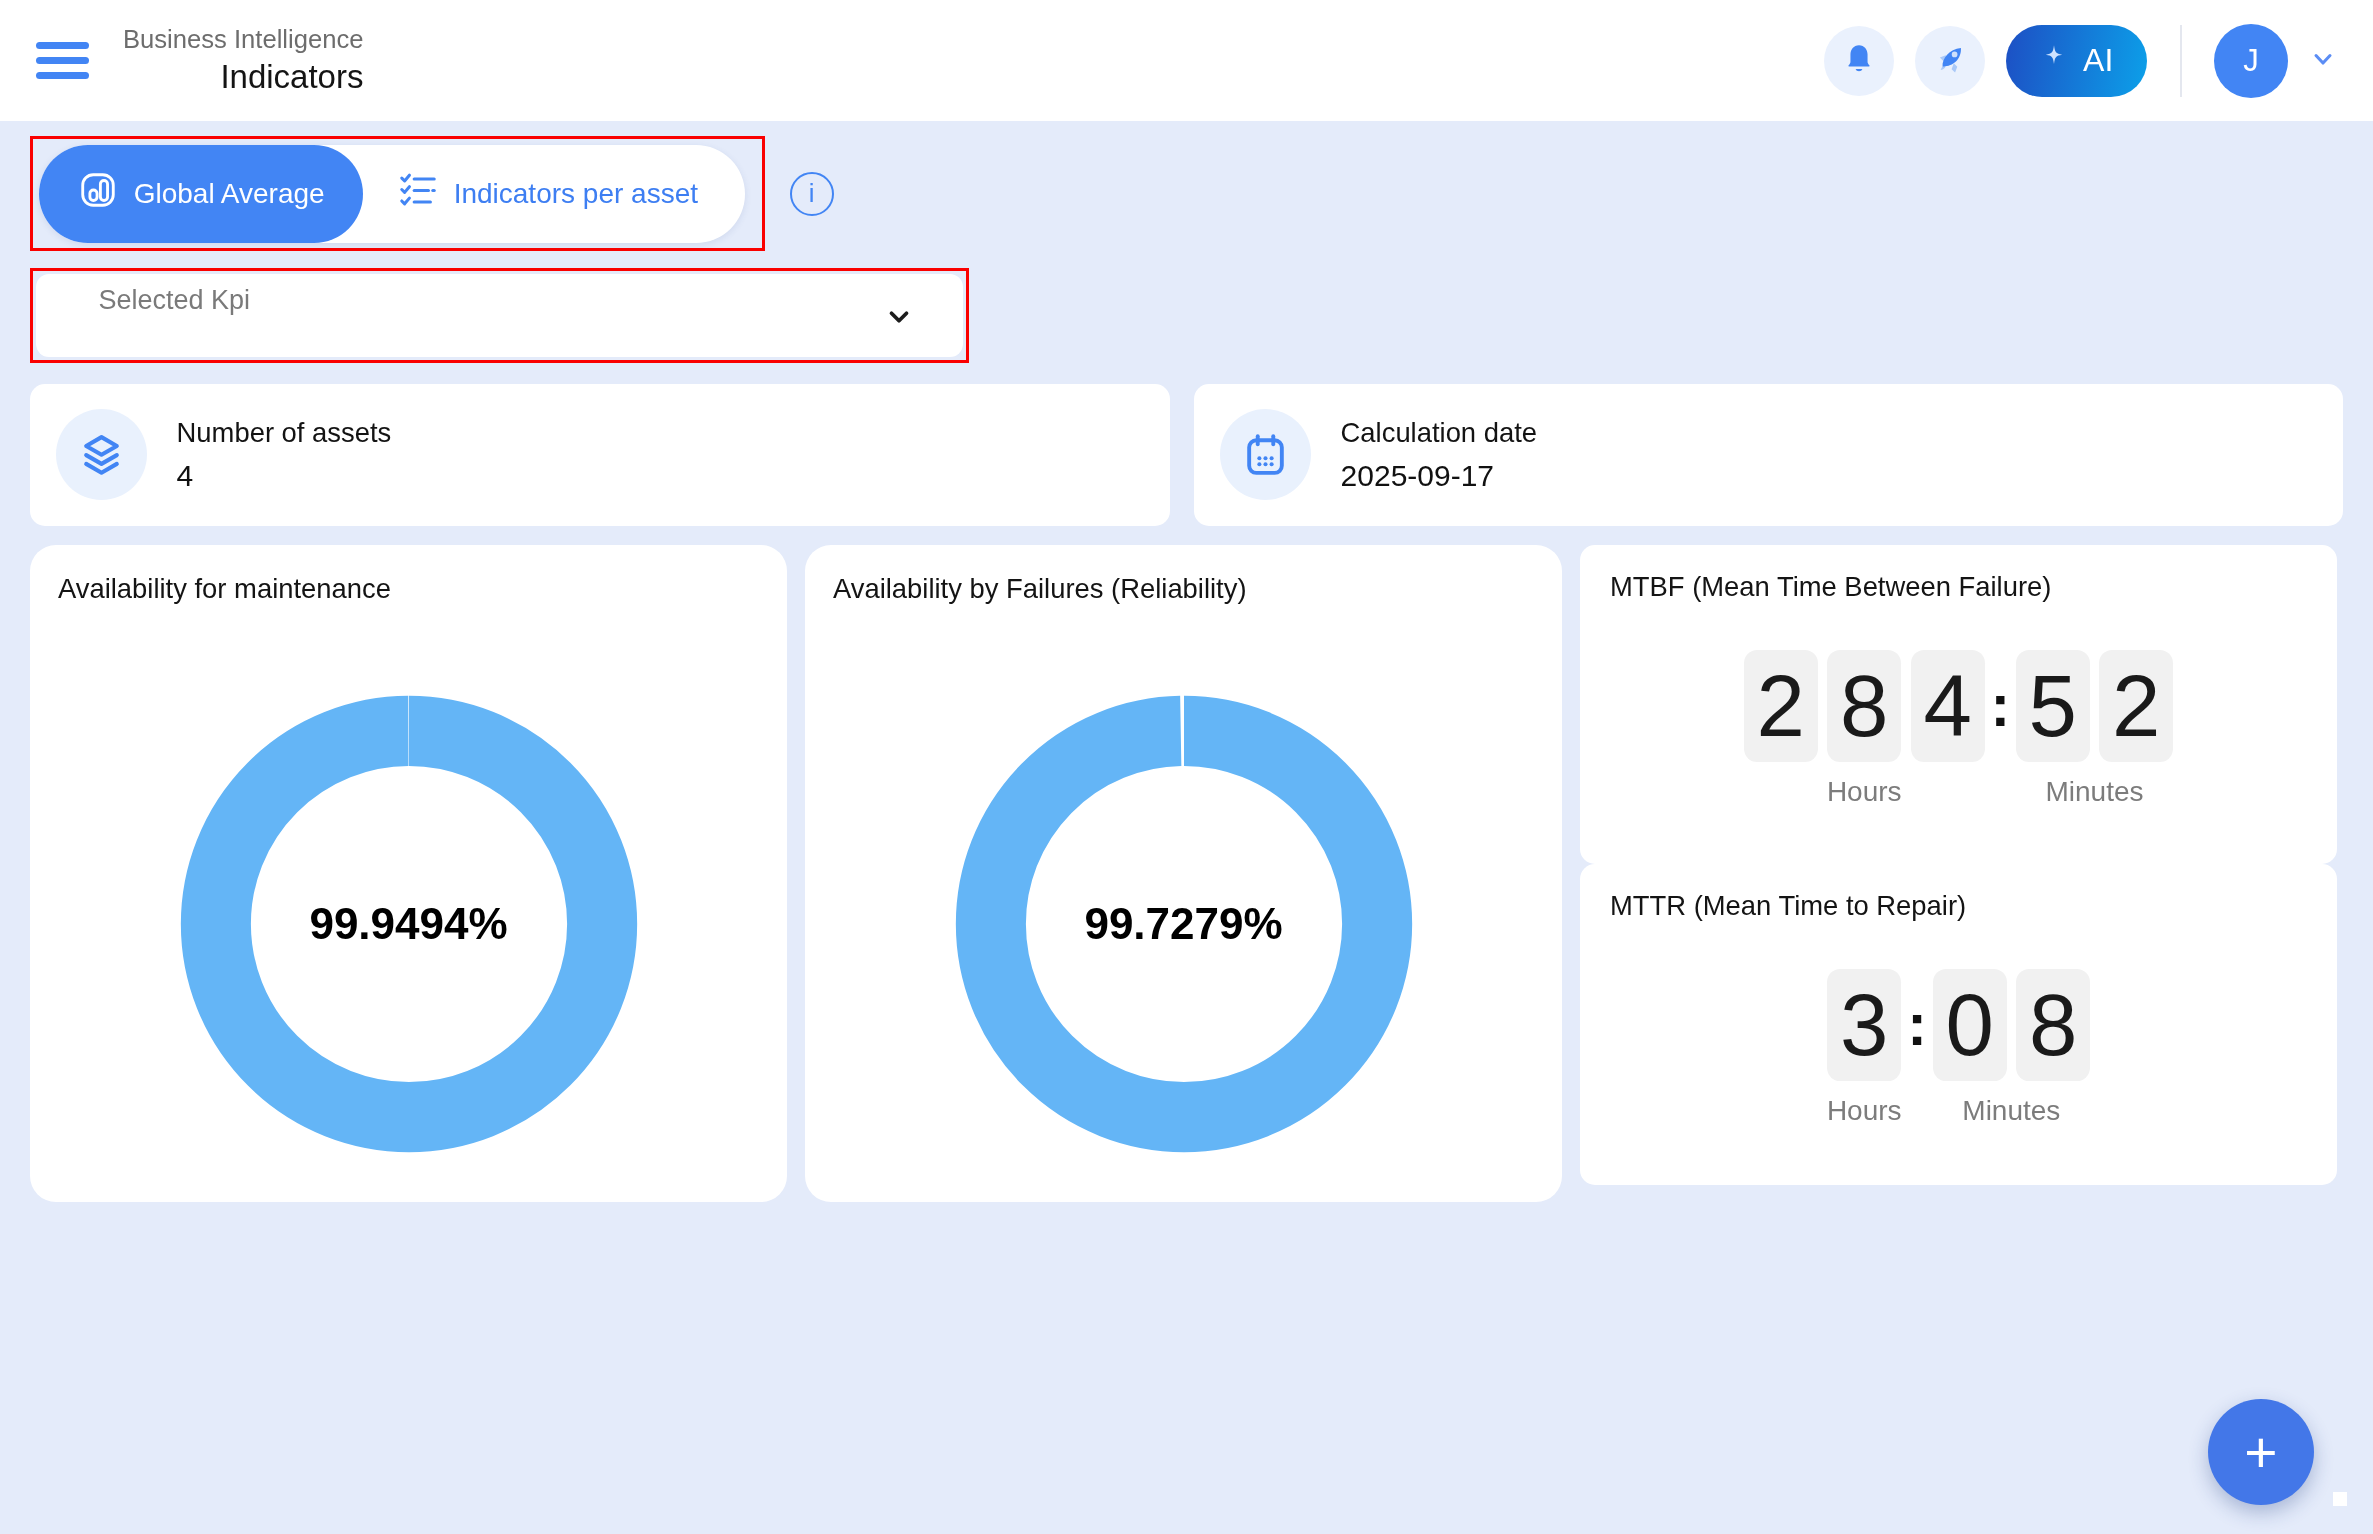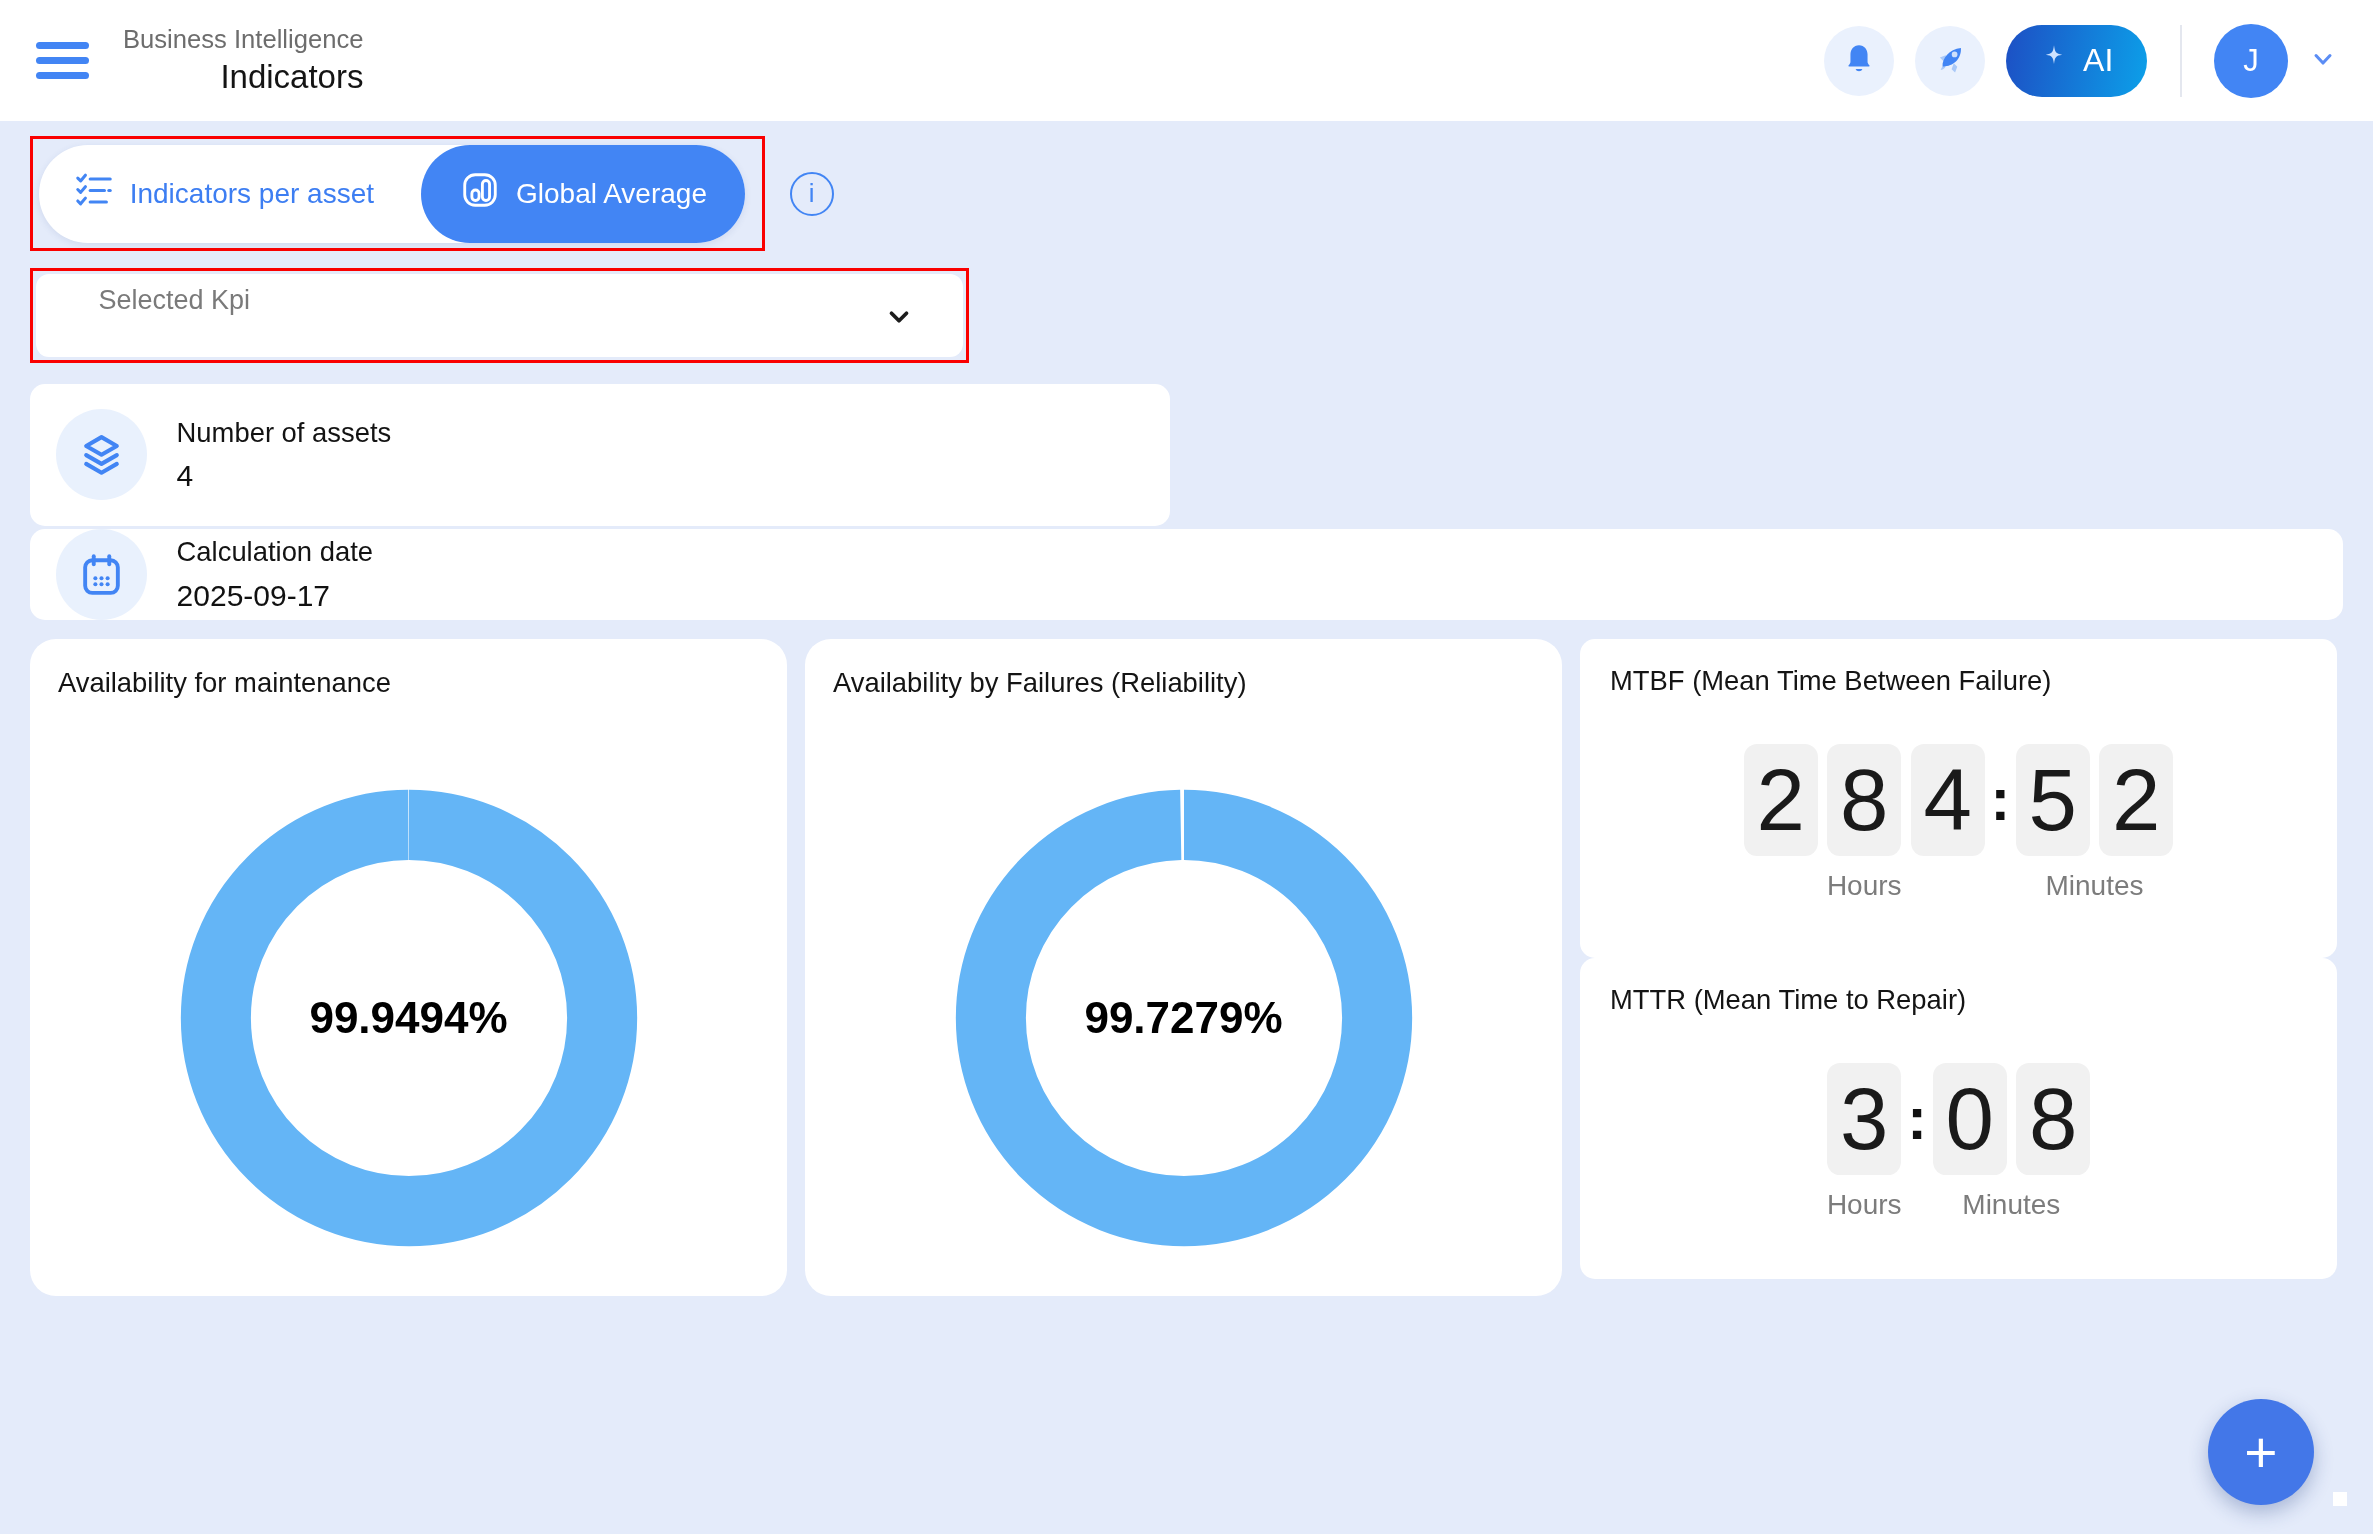--- a/index.html
+++ b/index.html
@@ -42,21 +42,21 @@
     cursor:pointer; }
 
   .row2 { margin-top:17px; }
   .kpi-annotation { display:inline-block; padding:2.8px; }
   .kpi-field { width:927px; height:83px; background:#ffffff; border-radius:13.2px;
     position:relative; padding:10.4px 0 0 25.6px; cursor:pointer; }
   .kpi-label { font-size:27px; color:#7a7a7a;margin-left:37px; }
   .kpi-value { font-size:29px; color:#161616; margin-top:8.5px; }
   .kpi-chevron { position:absolute; right:49px; top:28px; }
 
-  .row3 { margin-top:21px; display:flex; gap:3px;flex-direction:column; }
+  .row3 { margin-top:21px; display:flex; gap:24px; }
   .summary-card { background:#ffffff; border-radius:15px; height:142px;
     display:flex; align-items:center; }
   .summary-card.c1 { width:1140px; }
   .summary-card.c2 { flex:1; }
   .summary-icon { width:91px; height:91px; border-radius:50%; background:#e9f1fd;
     display:flex; align-items:center; justify-content:center; margin:0 30px 0 25.6px; flex:none; }
   .summary-title { font-size:27.4px; color:#131313; }
   .summary-value { font-size:30px; color:#111111; margin-top:10.4px; }
 
   .row4 { margin-top:19px; display:flex; gap:18px; align-items:stretch; }
@@ -140,43 +140,43 @@
       </svg>
     </span>
   </div>
 </div>
 
 <div class="main">
 
   <div class="row1">
     <div class="annotation toggle-annotation">
       <div class="toggle">
+        <div class="tab active">
+          <span>
+            <svg width="42" height="42" viewBox="0 0 44 44" fill="none">
+              <rect x="6" y="6" width="32" height="32" rx="11" stroke="#ffffff" stroke-width="3"></rect>
+              <rect x="13.5" y="22" width="7.5" height="11" rx="3.7" stroke="#ffffff" stroke-width="3"></rect>
+              <rect x="24.5" y="12" width="7.5" height="21" rx="3.7" stroke="#ffffff" stroke-width="3"></rect>
+            </svg>
+          </span>
+          <span>Global Average</span>
+        </div>
         <div class="tab inactive">
           <span>
             <svg width="42" height="42" viewBox="0 0 44 44" fill="none" stroke="#4285f4" stroke-width="3.2" stroke-linecap="round" stroke-linejoin="round">
               <path d="M5 9.5 L8 12.5 L13 6.5"></path>
                 <line x1="18" y1="10.5" x2="39" y2="10.5"></line>
               <path d="M5 21.5 L8 24.5 L13 18.5"></path>
                 <line x1="18" y1="22.5" x2="33" y2="22.5"></line>
                 <line x1="37.5" y1="22.5" x2="39" y2="22.5"></line>
               <path d="M5 33.5 L8 36.5 L13 30.5"></path>
                 <line x1="18" y1="34.5" x2="35" y2="34.5"></line>
             </svg>
           </span>
           <span>Indicators per asset</span>
-        </div>
-        <div class="tab active">
-          <span>
-            <svg width="42" height="42" viewBox="0 0 44 44" fill="none">
-              <rect x="6" y="6" width="32" height="32" rx="11" stroke="#ffffff" stroke-width="3"></rect>
-              <rect x="13.5" y="22" width="7.5" height="11" rx="3.7" stroke="#ffffff" stroke-width="3"></rect>
-              <rect x="24.5" y="12" width="7.5" height="21" rx="3.7" stroke="#ffffff" stroke-width="3"></rect>
-            </svg>
-          </span>
-          <span>Global Average</span>
         </div>
       </div>
     </div>
     <div class="info-btn">
       <span>i</span>
     </div>
   </div>
 
   <div class="row2">
     <div class="annotation kpi-annotation">

